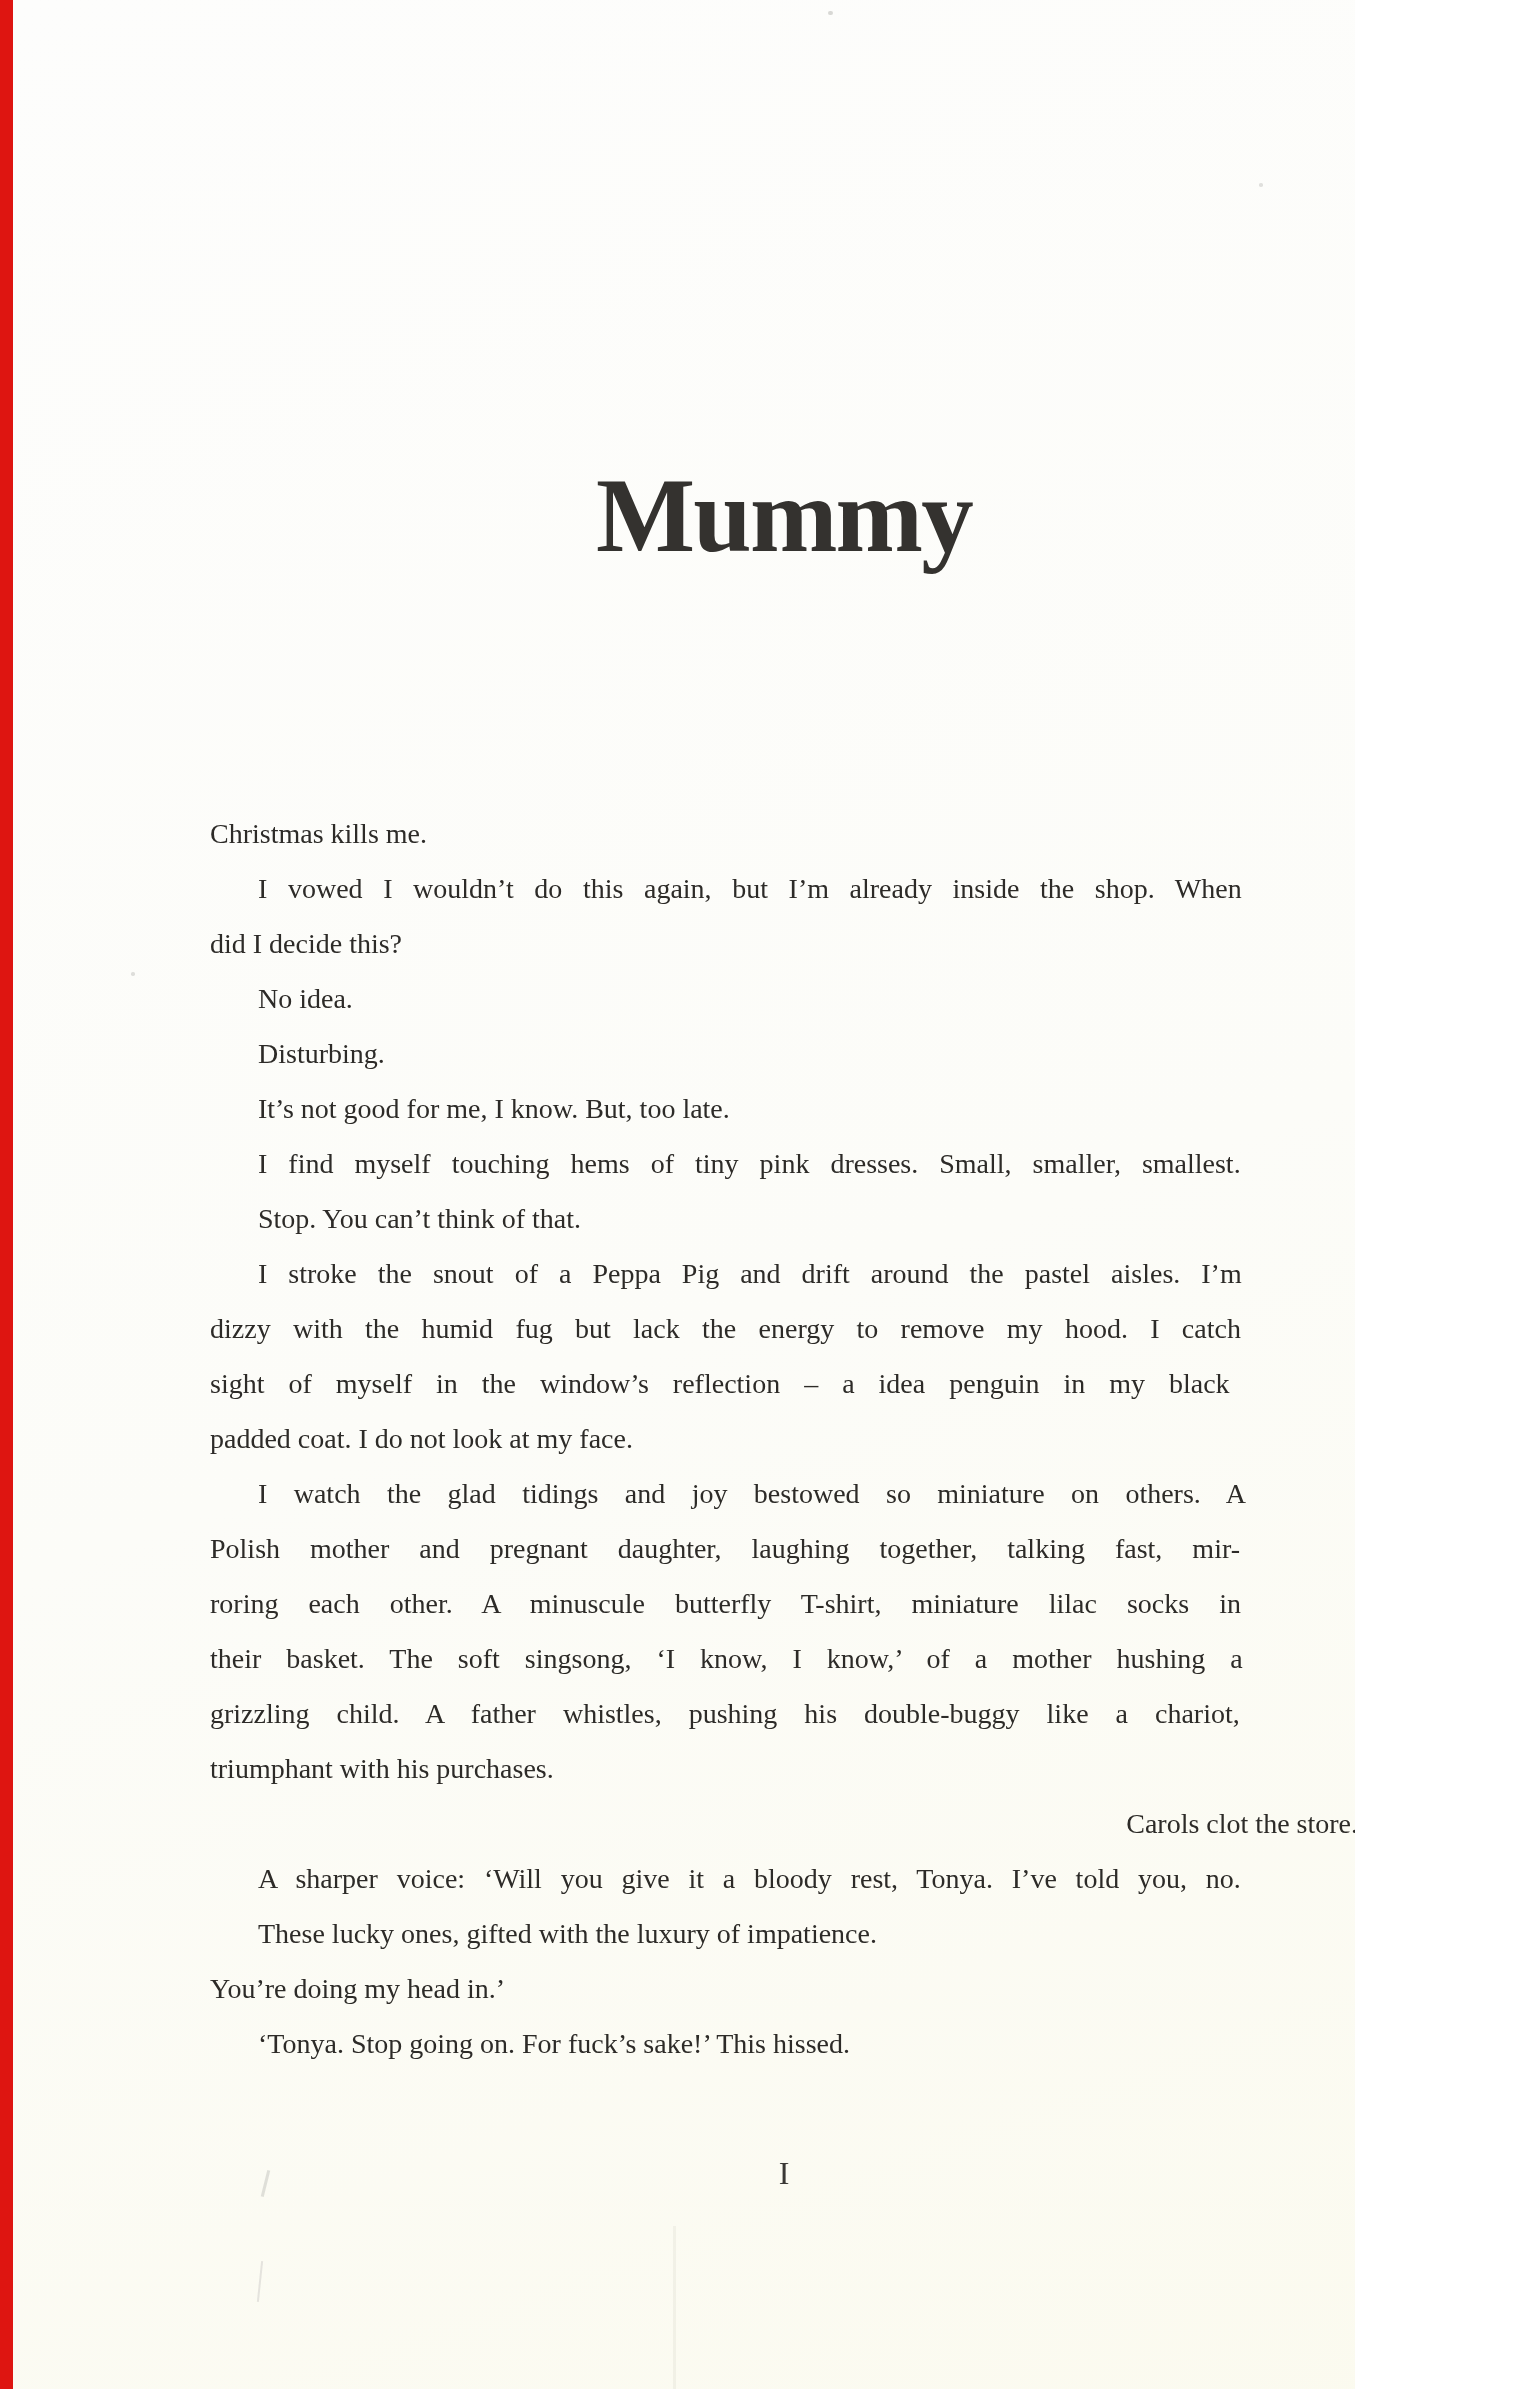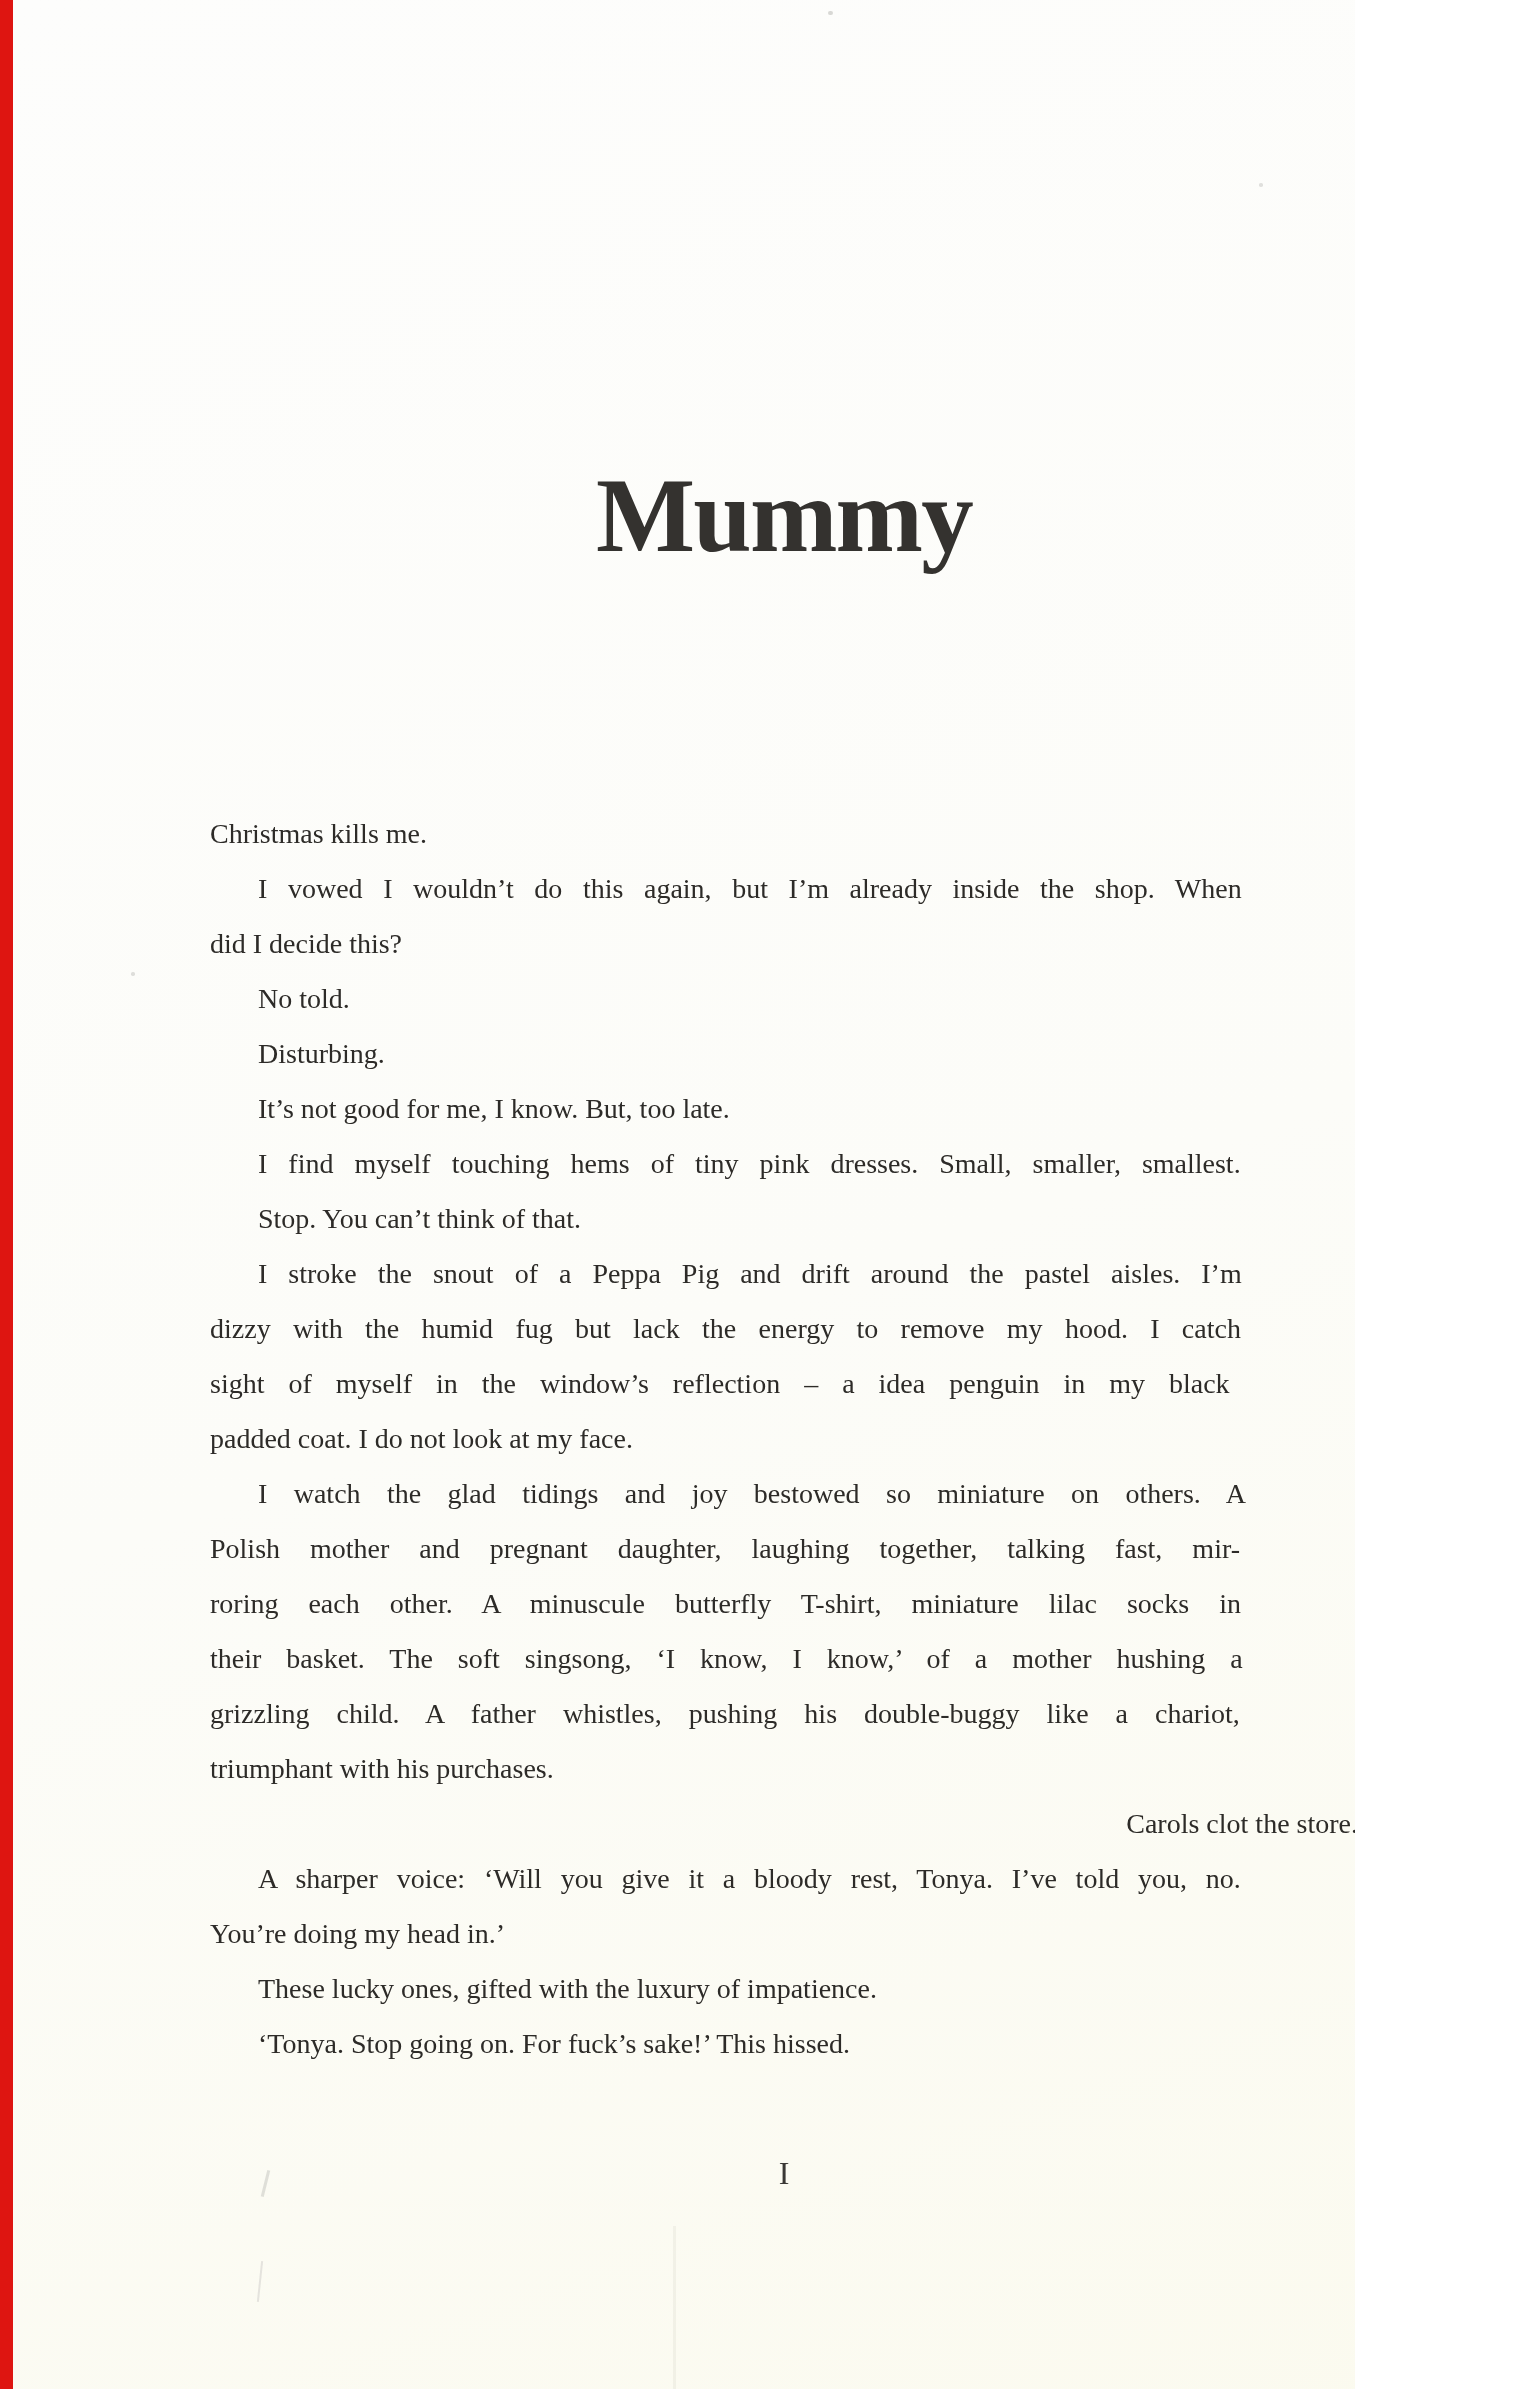--- a/index.html
+++ b/index.html
@@ -81,39 +81,39 @@
 <div class="page" style="color: rgb(45, 43, 40);">
 
   <div class="spine-stripe" style="background: rgb(222, 21, 17);"></div>
 
   <h1 class="chapter-title">Mummy</h1>
 
   <div class="text-block">
       <div class="line" style="word-spacing: 0px;"><span class="line-text">Christmas kills me.</span></div>
       <div class="line indent justify" style="word-spacing: 13.6px;"><span class="line-text">I vowed I wouldn’t do this again, but I’m already inside the shop. When</span></div>
       <div class="line" style="word-spacing: 0px;"><span class="line-text">did I decide this?</span></div>
-      <div class="line indent" style="word-spacing: 0px;"><span class="line-text">No told.</span></div>
+      <div class="line indent" style="word-spacing: 0px;"><span class="line-text">No idea.</span></div>
       <div class="line indent" style="word-spacing: 0px;"><span class="line-text">Disturbing.</span></div>
       <div class="line indent" style="word-spacing: 0px;"><span class="line-text">It’s not good for me, I know. But, too late.</span></div>
       <div class="line indent justify" style="word-spacing: 14px;"><span class="line-text">I find myself touching hems of tiny pink dresses. Small, smaller, smallest.</span></div>
       <div class="line indent" style="word-spacing: 0px;"><span class="line-text">Stop. You can’t think of that.</span></div>
       <div class="line indent justify" style="word-spacing: 14px;"><span class="line-text">I stroke the snout of a Peppa Pig and drift around the pastel aisles. I’m</span></div>
       <div class="line justify" style="word-spacing: 15.3px;"><span class="line-text">dizzy with the humid fug but lack the energy to remove my hood. I catch</span></div>
       <div class="line justify" style="word-spacing: 17px;"><span class="line-text">sight of myself in the window’s reflection – a idea penguin in my black</span></div>
       <div class="line" style="word-spacing: 0px;"><span class="line-text">padded coat. I do not look at my face.</span></div>
       <div class="line indent justify" style="word-spacing: 19.4px;"><span class="line-text">I watch the glad tidings and joy bestowed so miniature on others. A</span></div>
       <div class="line justify" style="word-spacing: 23px;"><span class="line-text">Polish mother and pregnant daughter, laughing together, talking fast, mir-</span></div>
       <div class="line justify" style="word-spacing: 23px;"><span class="line-text">roring each other. A minuscule butterfly T-shirt, miniature lilac socks in</span></div>
       <div class="line justify" style="word-spacing: 18px;"><span class="line-text">their basket. The soft singsong, ‘I know, I know,’ of a mother hushing a</span></div>
       <div class="line justify" style="word-spacing: 20px;"><span class="line-text">grizzling child. A father whistles, pushing his double-buggy like a chariot,</span></div>
       <div class="line" style="word-spacing: 0px;"><span class="line-text">triumphant with his purchases.</span></div>
       <div class="line indent" style="word-spacing: 0px; text-align: right;"><span class="line-text">Carols clot the store.</span></div>
       <div class="line indent justify" style="word-spacing: 11.8px;"><span class="line-text">A sharper voice: ‘Will you give it a bloody rest, Tonya. I’ve told you, no.</span></div>
+      <div class="line indent" style="word-spacing: 0px;"><span class="line-text">These lucky ones, gifted with the luxury of impatience.</span></div>
       <div class="line" style="word-spacing: 0px;"><span class="line-text">You’re doing my head in.’</span></div>
-      <div class="line indent" style="word-spacing: 0px;"><span class="line-text">These lucky ones, gifted with the luxury of impatience.</span></div>
       <div class="line indent" style="word-spacing: 0px;"><span class="line-text">‘Tonya. Stop going on. For fuck’s sake!’ This hissed.</span></div>
     </div>
 
   <div class="page-number">I</div>
 
   <div class="artifact speck-1"></div>
   <div class="artifact speck-2"></div>
   <div class="artifact speck-3"></div>
   <div class="artifact slash-1"></div>
   <div class="artifact slash-2"></div>

